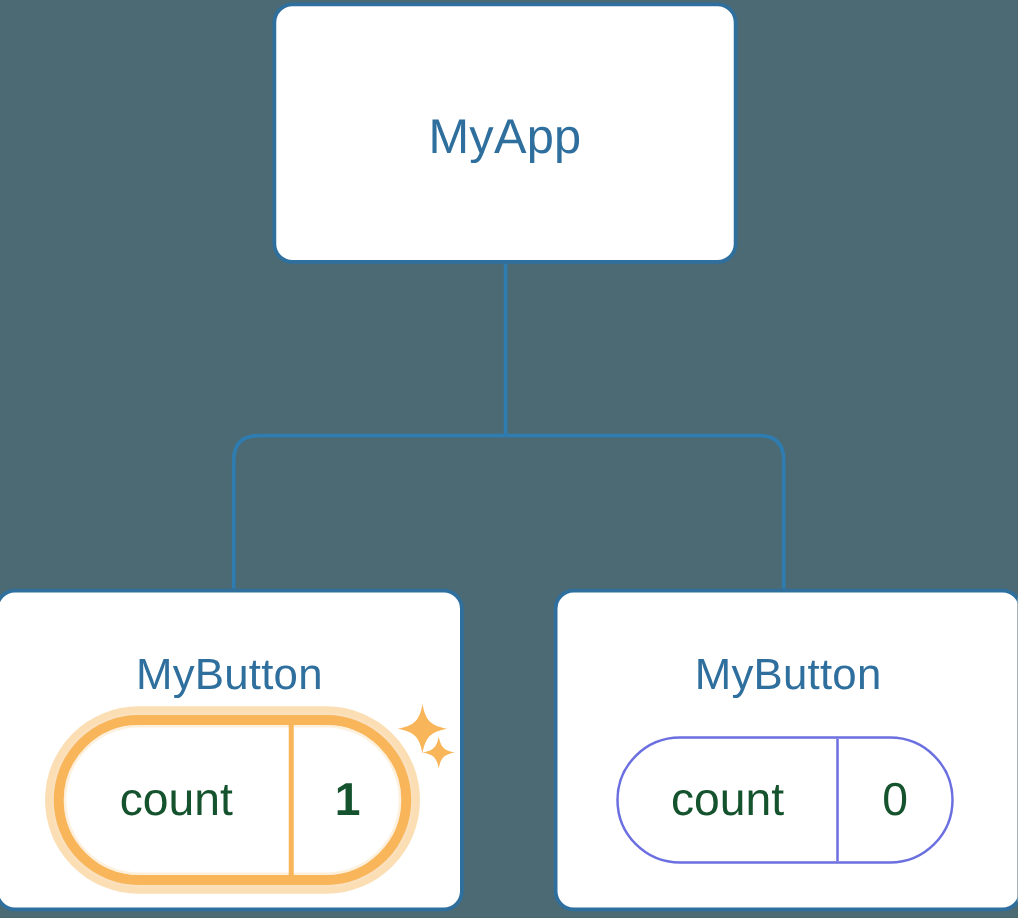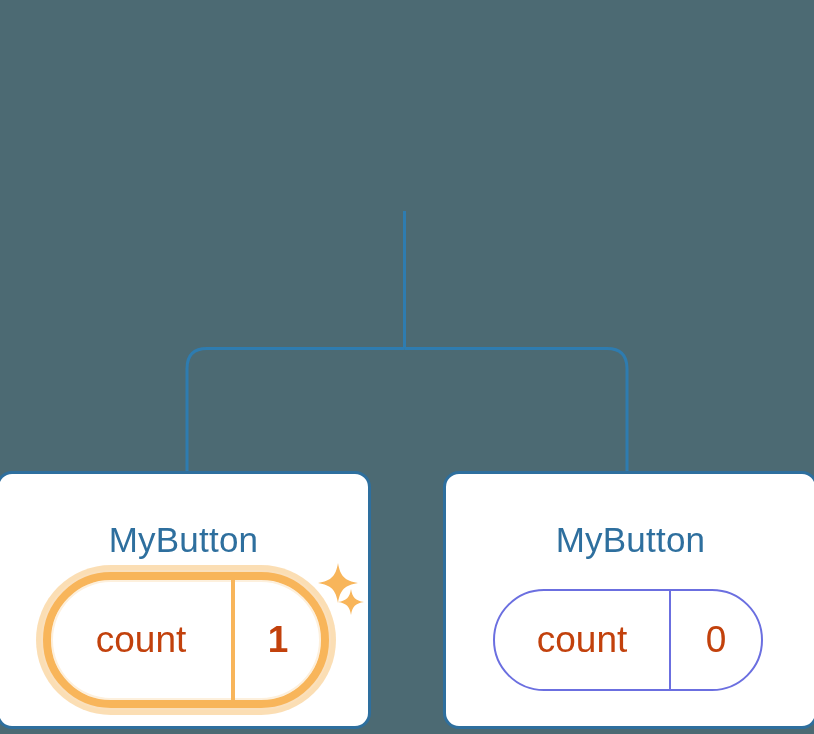--- a/index.html
+++ b/index.html
@@ -99,21 +99,21 @@
   .pill-plain {
     border: 2px solid #6b6fe0;
     border-radius: 999px;
   }
 
   .pill-key,
   .pill-val {
     display: flex;
     align-items: center;
     justify-content: center;
-    color: #c2410c;
+    color: #14532d;
     font-family: "Liberation Sans", sans-serif;
     box-sizing: border-box;
   }
 
   .pill-plain .pill-key {
     flex: 0 0 176px;
     font-size: 37px;
     font-weight: 400;
     border-right: 2px solid #6b6fe0;
   }
@@ -210,20 +210,23 @@
 
   <svg id="connectors" viewBox="0 0 814 734" width="814" height="734" xmlns="http://www.w3.org/2000/svg" aria-hidden="true">
 
     <path d="M 404.5 211 L 404.5 348.5" fill="none" stroke="#2e7cb0" stroke-width="3" stroke-linecap="butt"></path>
 
     <path d="M 404.5 348.5 L 207 348.5 Q 187 348.5 187 368.5 L 187 471" fill="none" stroke="#2e7cb0" stroke-width="3" stroke-linejoin="round"></path>
 
     <path d="M 404.5 348.5 L 607 348.5 Q 627 348.5 627 368.5 L 627 471" fill="none" stroke="#2e7cb0" stroke-width="3" stroke-linejoin="round"></path>
   </svg>
 
+  <div class="card" id="card-root">
+    <div class="card-title">MyApp</div>
+  </div>
 
   <div class="card" id="card-child-left">
     <div class="card-title">MyButton</div>
   </div>
 
   <div id="pill-left-wrap">
     <div class="glow-halo"></div>
     <div class="glow-halo2"></div>
     <div class="pill" id="pill-left">
       <div class="pill-key">count</div>

